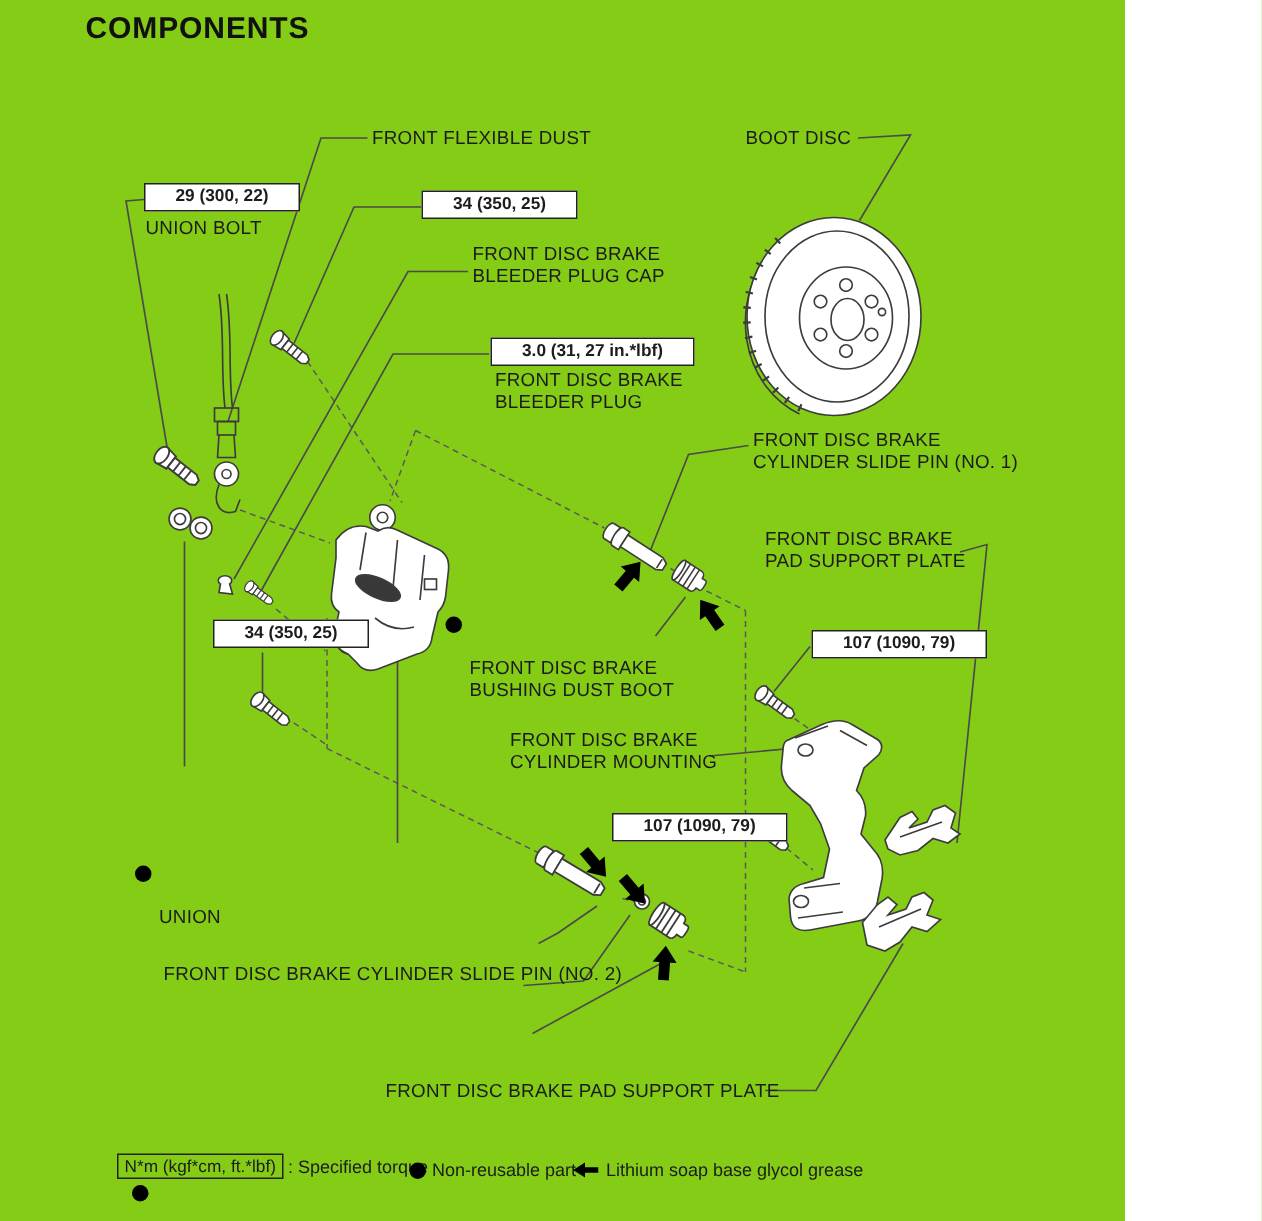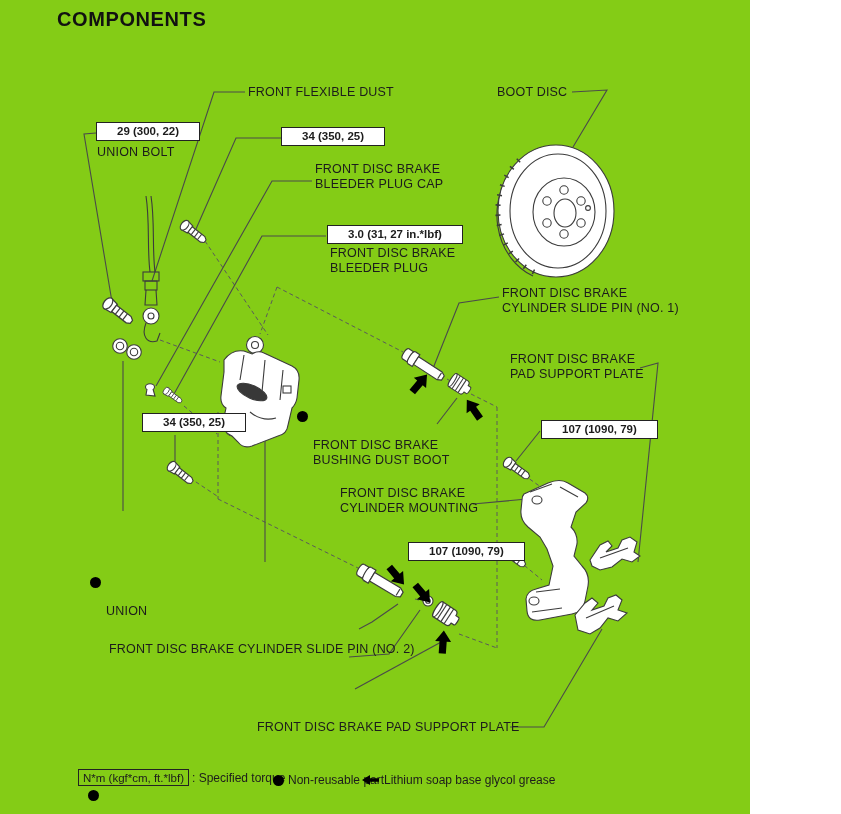--- a/index.html
+++ b/index.html
@@ -257,20 +257,20 @@
   <div class="lbl" style="left:257px;top:720px;">FRONT DISC BRAKE PAD SUPPORT PLATE</div>
 
   <div class="legend-group" style="left:78px;top:769px;">
     <span class="lgbox">N*m (kgf*cm, ft.*lbf)</span>
     <span>: Specified torque</span>
   </div>
   <div class="legend-group" style="left:273px;top:773px;">
     <span class="ldot"></span>
     <span>Non-reusable part</span>
   </div>
-  <div class="legend-group" style="left:362px;top:773px;">
+  <div class="legend-group" style="left:382px;top:773px;">
     <svg class="larrow" width="17" height="12" viewBox="0 0 17 12">
       <path d="M0,6 L8,1 L8,4.2 L17,4.2 L17,7.8 L8,7.8 L8,11 Z" fill="#000"></path>
     </svg>
     <span>Lithium soap base glycol grease</span>
   </div>
 
 </div>
 
 </body></html>

